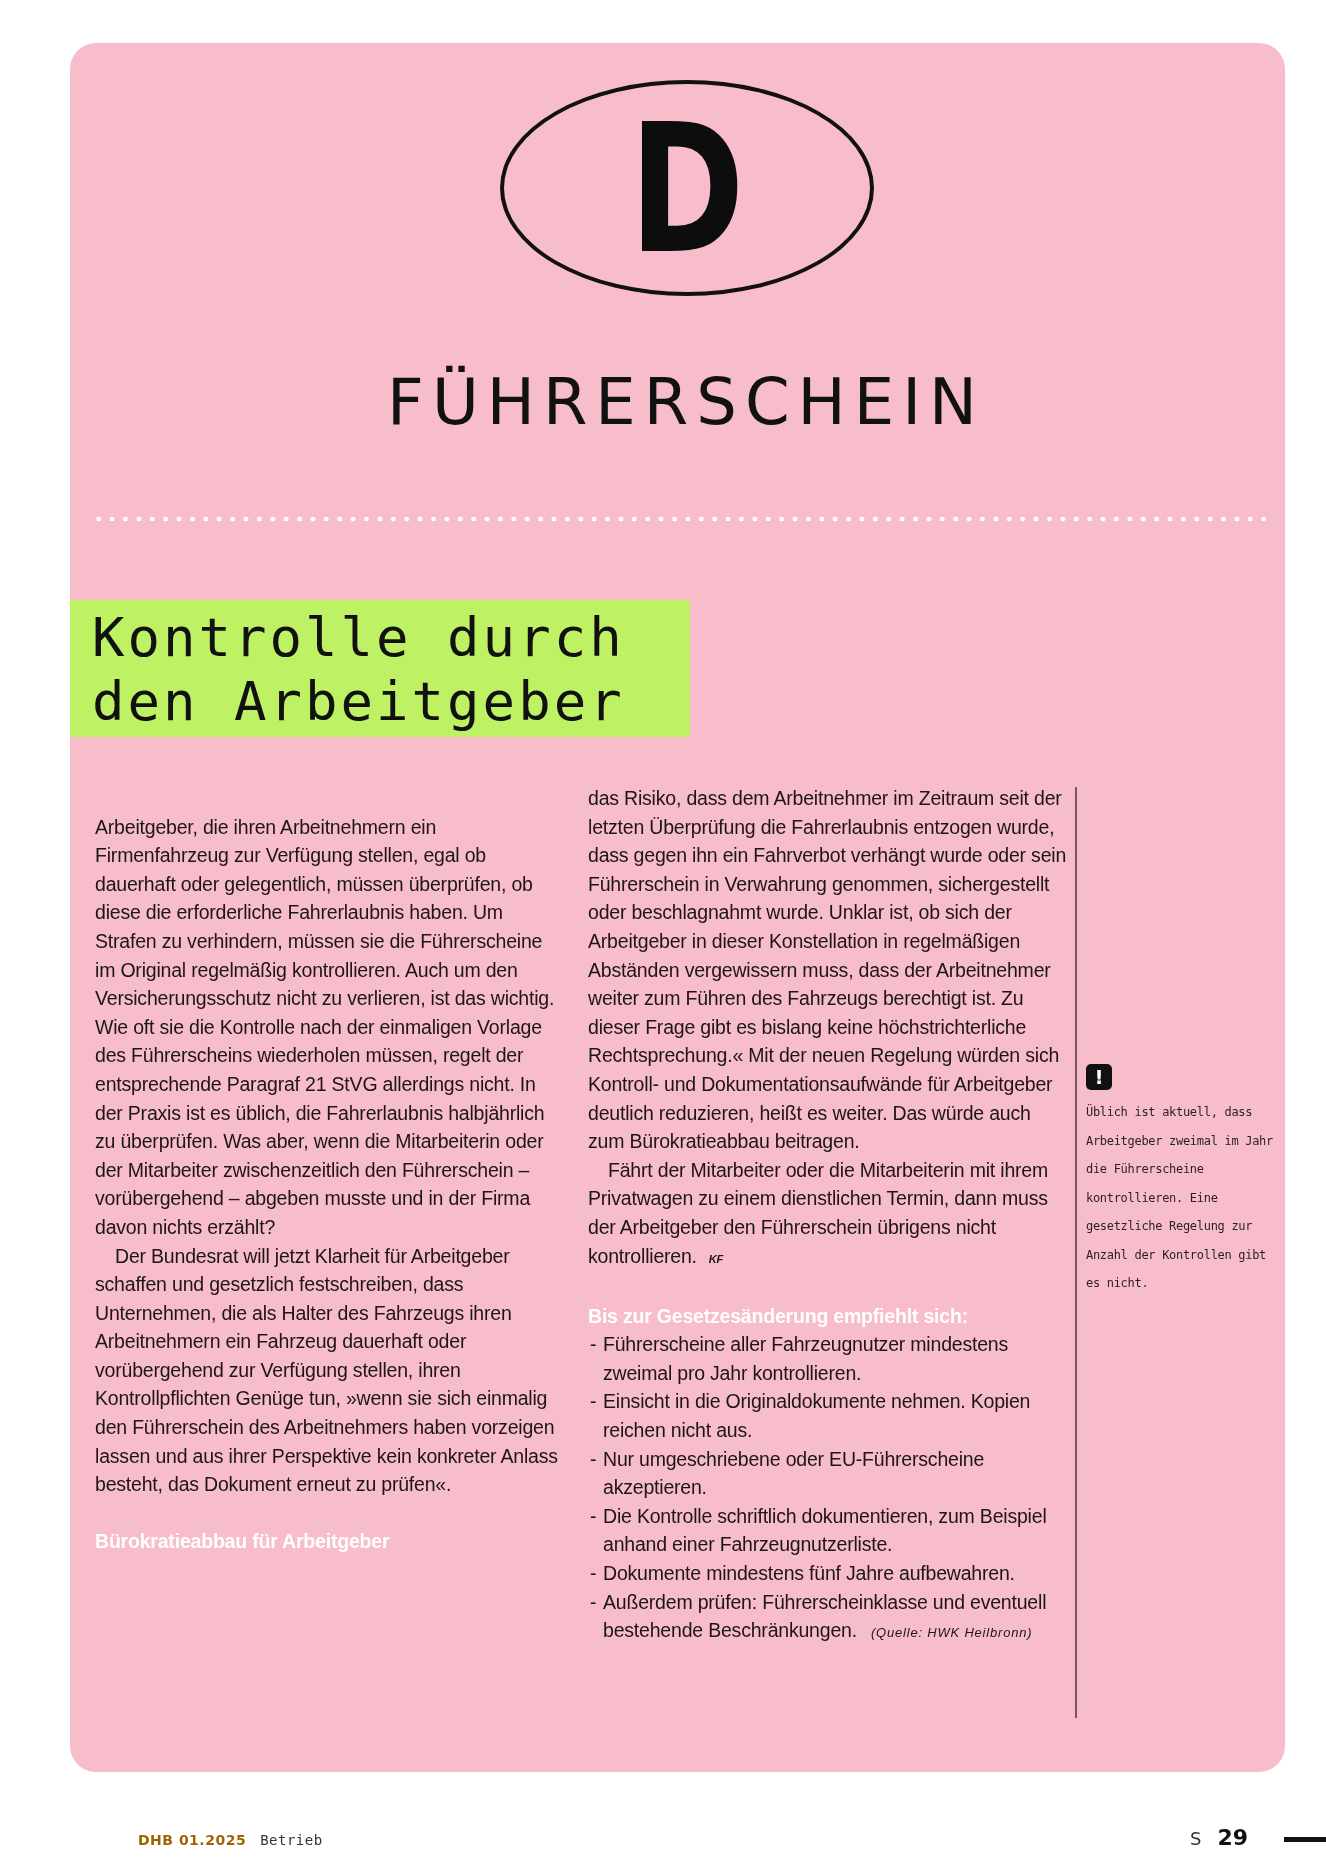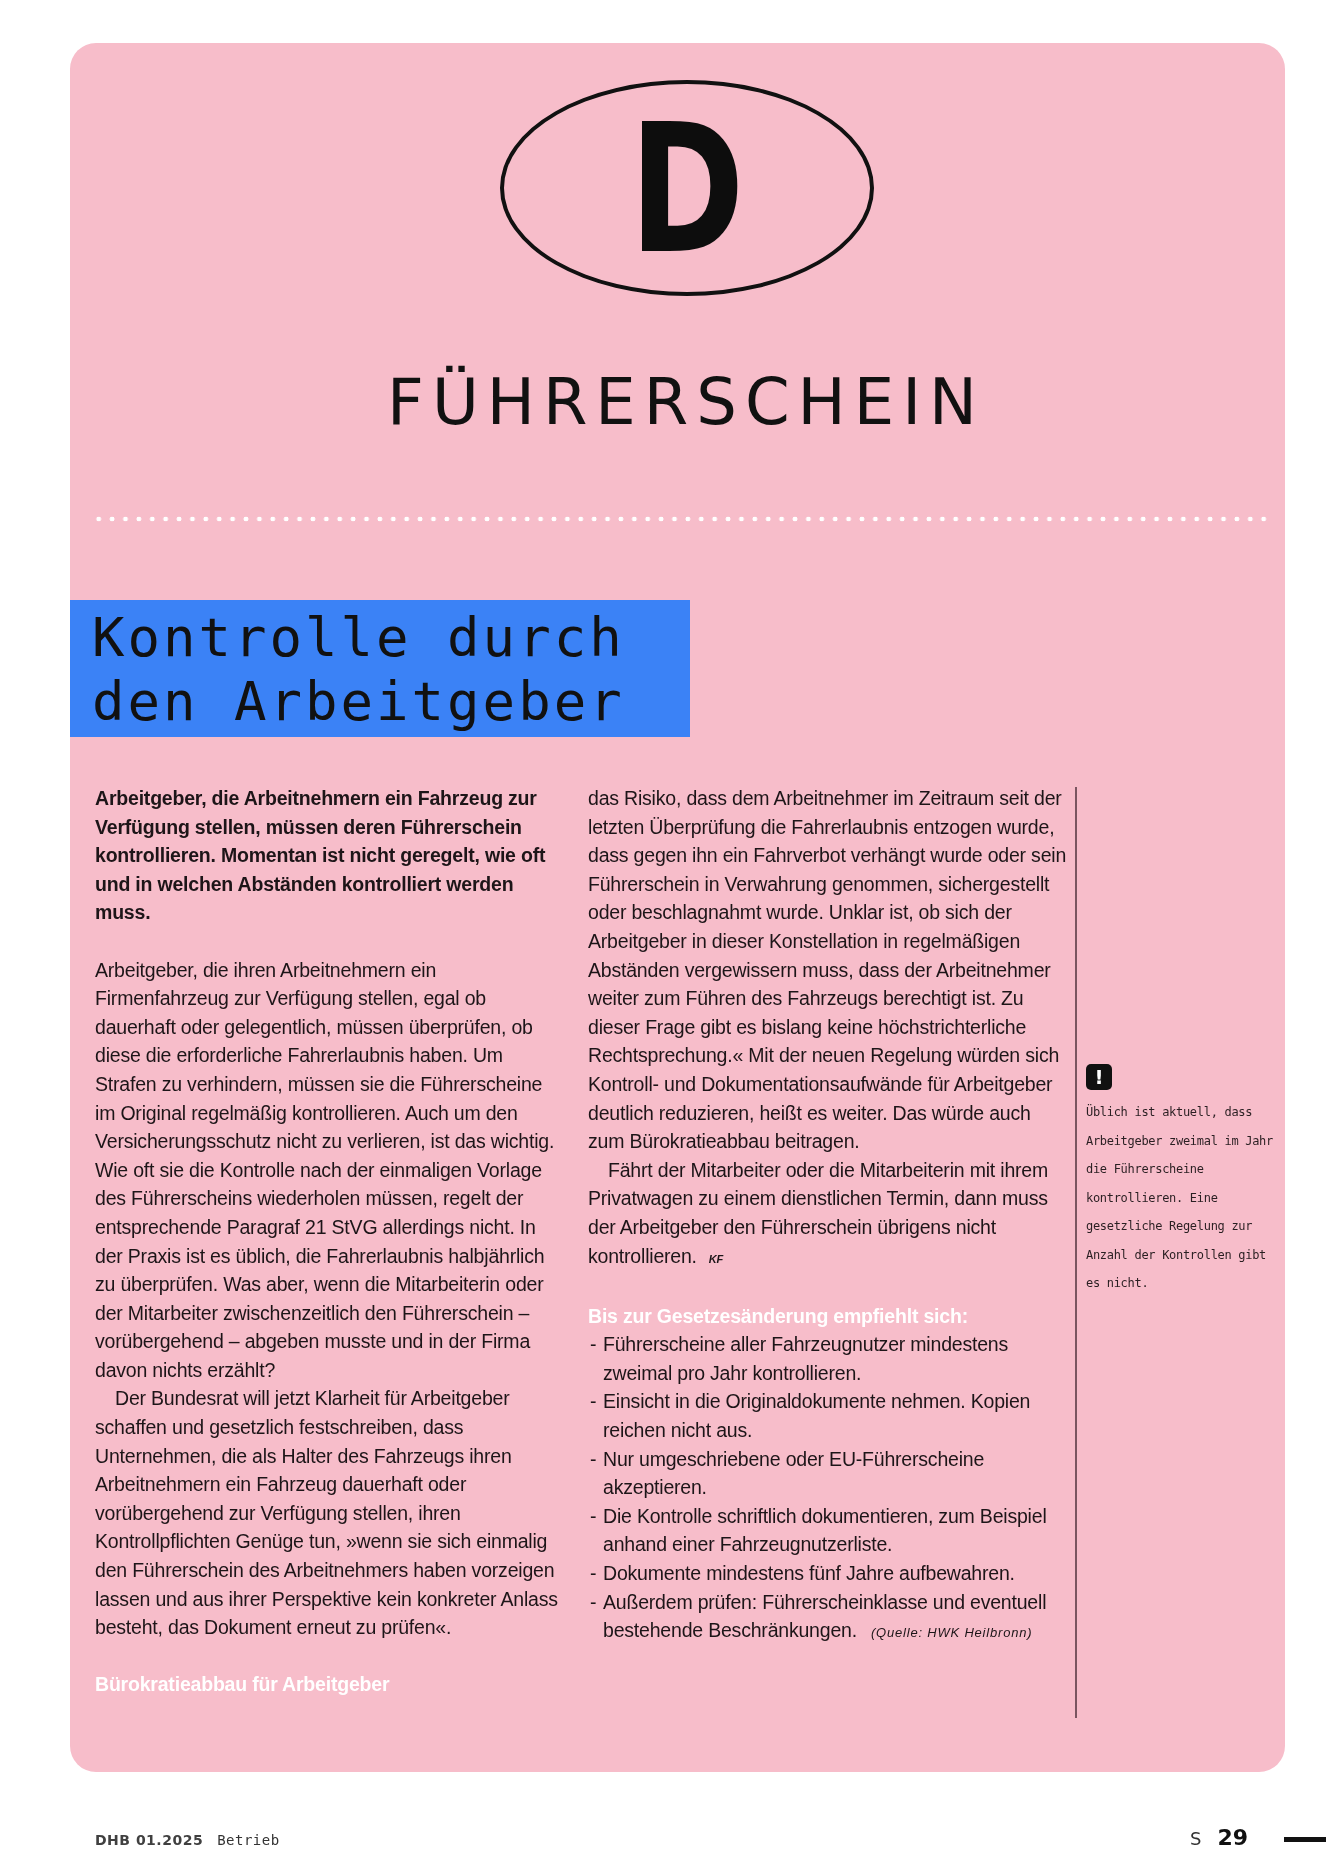--- a/index.html
+++ b/index.html
@@ -2,40 +2,40 @@
 <html><head>
 <meta charset="utf-8">
 <style>
   html, body { margin: 0; padding: 0; background: #ffffff; }
   body { width: 1326px; height: 1875px; position: relative; overflow: hidden; font-family: "Liberation Sans", sans-serif; color: #1a1416; }
   .panel { position: absolute; left: 70px; top: 43px; width: 1215px; height: 1729px; background: #F7BDCA; border-radius: 26px; }
   .emblem { position: absolute; left: 500px; top: 80px; width: 374px; height: 216px; border: 4px solid #111; border-radius: 50%; box-sizing: border-box; }
   .emblem-letter { position: absolute; left: 0; right: 0; top: 6px; text-align: center; font-family: "DejaVu Sans", sans-serif; font-weight: bold; font-size: 178px; line-height: 200px; color: #0d0d0d; transform: scaleX(0.78); }
   .kicker { position: absolute; left: 0; width: 1372px; top: 362px; text-align: center; font-family: "DejaVu Sans", sans-serif; font-size: 64px; letter-spacing: 8px; color: #111; line-height: 80px; }
   .dots { position: absolute; left: 92px; width: 1175px; top: 516px; height: 6px; background-image: radial-gradient(circle, #ffffff 2.2px, transparent 2.6px); background-size: 13.4px 6px; background-repeat: repeat-x; }
-  .headline-box { position: absolute; left: 70px; top: 600px; width: 620px; height: 137px; background: #3b82f6; text-align: center; }
+  .headline-box { position: absolute; left: 70px; top: 600px; width: 620px; height: 137px; background: #bef264; text-align: center; }
   .headline { position: absolute; left: 22px; top: 6px; font-family: "DejaVu Sans Mono", monospace; font-size: 54px; line-height: 64px; letter-spacing: 3px; color: #111; margin: 0; font-weight: normal; }
   .col { position: absolute; font-family: "Liberation Sans Narrow", "Liberation Sans", sans-serif; font-size: 19.5px; line-height: 28.6px; color: #1d1518; letter-spacing: -0.2px; }
   .col1 { left: 95px; top: 784px; width: 470px; }
   .col2 { left: 588px; top: 784px; width: 480px; }
   .col p { margin: 0; }
   .lead { font-weight: bold; }
   .gap { height: 28.6px; }
   .indent { text-indent: 20px; }
   .subhead { color: #ffffff; font-weight: bold; }
   .sig { font-weight: bold; font-style: italic; font-size: 11px; margin-left: 12px; }
   .source { font-style: italic; font-size: 13px; letter-spacing: 0.8px; margin-left: 14px; }
   .list { list-style: none; margin: 0; padding: 0; }
   .list li { position: relative; padding-left: 15px; }
   .list li::before { content: "-"; position: absolute; left: 2px; top: 0; }
   .rule { position: absolute; left: 1075px; top: 787px; width: 2px; height: 931px; background: #7a5560; }
   .note-icon { position: absolute; left: 1086px; top: 1064px; width: 26px; height: 26px; background: #111; border-radius: 5px; color: #fff; font-family: "DejaVu Sans", sans-serif; font-weight: bold; font-size: 20px; line-height: 26px; text-align: center; }
   .note { position: absolute; left: 1086px; top: 1098px; width: 190px; font-family: "DejaVu Sans Mono", monospace; font-size: 12px; line-height: 28.5px; color: #2a1f22; letter-spacing: -0.3px; margin: 0; }
   .footer-left { position: absolute; left: 95px; top: 1829px; font-size: 14px; line-height: 22px; }
-  .issue { font-family: "DejaVu Sans", sans-serif; font-weight: bold; letter-spacing: 0.5px; color: #404040; }
+  .issue { font-family: "DejaVu Sans", sans-serif; font-weight: bold; letter-spacing: 0.5px; color: #a16207; margin-left: 43px; }
   .section { font-family: "DejaVu Sans Mono", monospace; color: #333; margin-left: 14px; letter-spacing: 0.5px; }
   .footer-right { position: absolute; left: 1190px; top: 1823px; line-height: 30px; }
   .page-prefix { font-family: "DejaVu Sans", sans-serif; font-size: 18px; color: #333; }
   .page-num { font-family: "DejaVu Sans", sans-serif; font-weight: bold; font-size: 22px; color: #111; margin-left: 16px; }
   .footer-bar { position: absolute; left: 1284px; top: 1837px; width: 42px; height: 5px; background: #111; }
 </style>
 </head>
 <body>
 
 <div class="panel"></div>
@@ -49,21 +49,20 @@
 <div class="dots"></div>
 
 <div class="headline-box">
   <h1 class="headline">
     <span>Kontrolle durch</span><br>
     <span>den Arbeitgeber</span>
   </h1>
 </div>
 
 <div class="col col1">
-  <p class="lead">Arbeitgeber, die Arbeitnehmern ein Fahrzeug zur Verfügung stellen, müssen deren Führerschein kontrollieren. Momentan ist nicht geregelt, wie oft und in welchen Abständen kontrolliert werden muss.</p>
   <div class="gap"></div>
   <p>Arbeitgeber, die ihren Arbeitnehmern ein Firmenfahrzeug zur Verfügung stellen, egal ob dauerhaft oder gelegentlich, müssen überprüfen, ob diese die erforderliche Fahrerlaubnis haben. Um Strafen zu verhindern, müssen sie die Führerscheine im Original regelmäßig kontrollieren. Auch um den Versicherungsschutz nicht zu verlieren, ist das wichtig. Wie oft sie die Kontrolle nach der einmaligen Vorlage des Führerscheins wiederholen müssen, regelt der entsprechende Paragraf 21 StVG allerdings nicht. In der Praxis ist es üblich, die Fahrerlaubnis halbjährlich zu überprüfen. Was aber, wenn die Mitarbeiterin oder der Mitarbeiter zwischenzeitlich den Führerschein – vorübergehend – abgeben musste und in der Firma davon nichts erzählt?</p>
   <p class="indent">Der Bundesrat will jetzt Klarheit für Arbeitgeber schaffen und gesetzlich festschreiben, dass Unternehmen, die als Halter des Fahrzeugs ihren Arbeitnehmern ein Fahrzeug dauerhaft oder vorübergehend zur Verfügung stellen, ihren Kontrollpflichten Genüge tun, »wenn sie sich einmalig den Führerschein des Arbeitnehmers haben vorzeigen lassen und aus ihrer Perspektive kein konkreter Anlass besteht, das Dokument erneut zu prüfen«.</p>
   <div class="gap"></div>
   <p class="subhead">Bürokratieabbau für Arbeitgeber</p>
 </div>
 
 <div class="col col2">
   <p>das Risiko, dass dem Arbeitnehmer im Zeitraum seit der letzten Überprüfung die Fahrerlaubnis entzogen wurde, dass gegen ihn ein Fahrverbot verhängt wurde oder sein Führerschein in Verwahrung genommen, sichergestellt oder beschlagnahmt wurde. Unklar ist, ob sich der Arbeitgeber in dieser Konstellation in regelmäßigen Abständen vergewissern muss, dass der Arbeitnehmer weiter zum Führen des Fahrzeugs berechtigt ist. Zu dieser Frage gibt es bislang keine höchstrichterliche Rechtsprechung.« Mit der neuen Regelung würden sich Kontroll- und Dokumentationsaufwände für Arbeitgeber deutlich reduzieren, heißt es weiter. Das würde auch zum Bürokratieabbau beitragen.</p>
   <p class="indent"><span>Fährt der Mitarbeiter oder die Mitarbeiterin mit ihrem Privatwagen zu einem dienstlichen Termin, dann muss der Arbeitgeber den Führerschein übrigens nicht kontrollieren.</span><span class="sig">KF</span></p>

